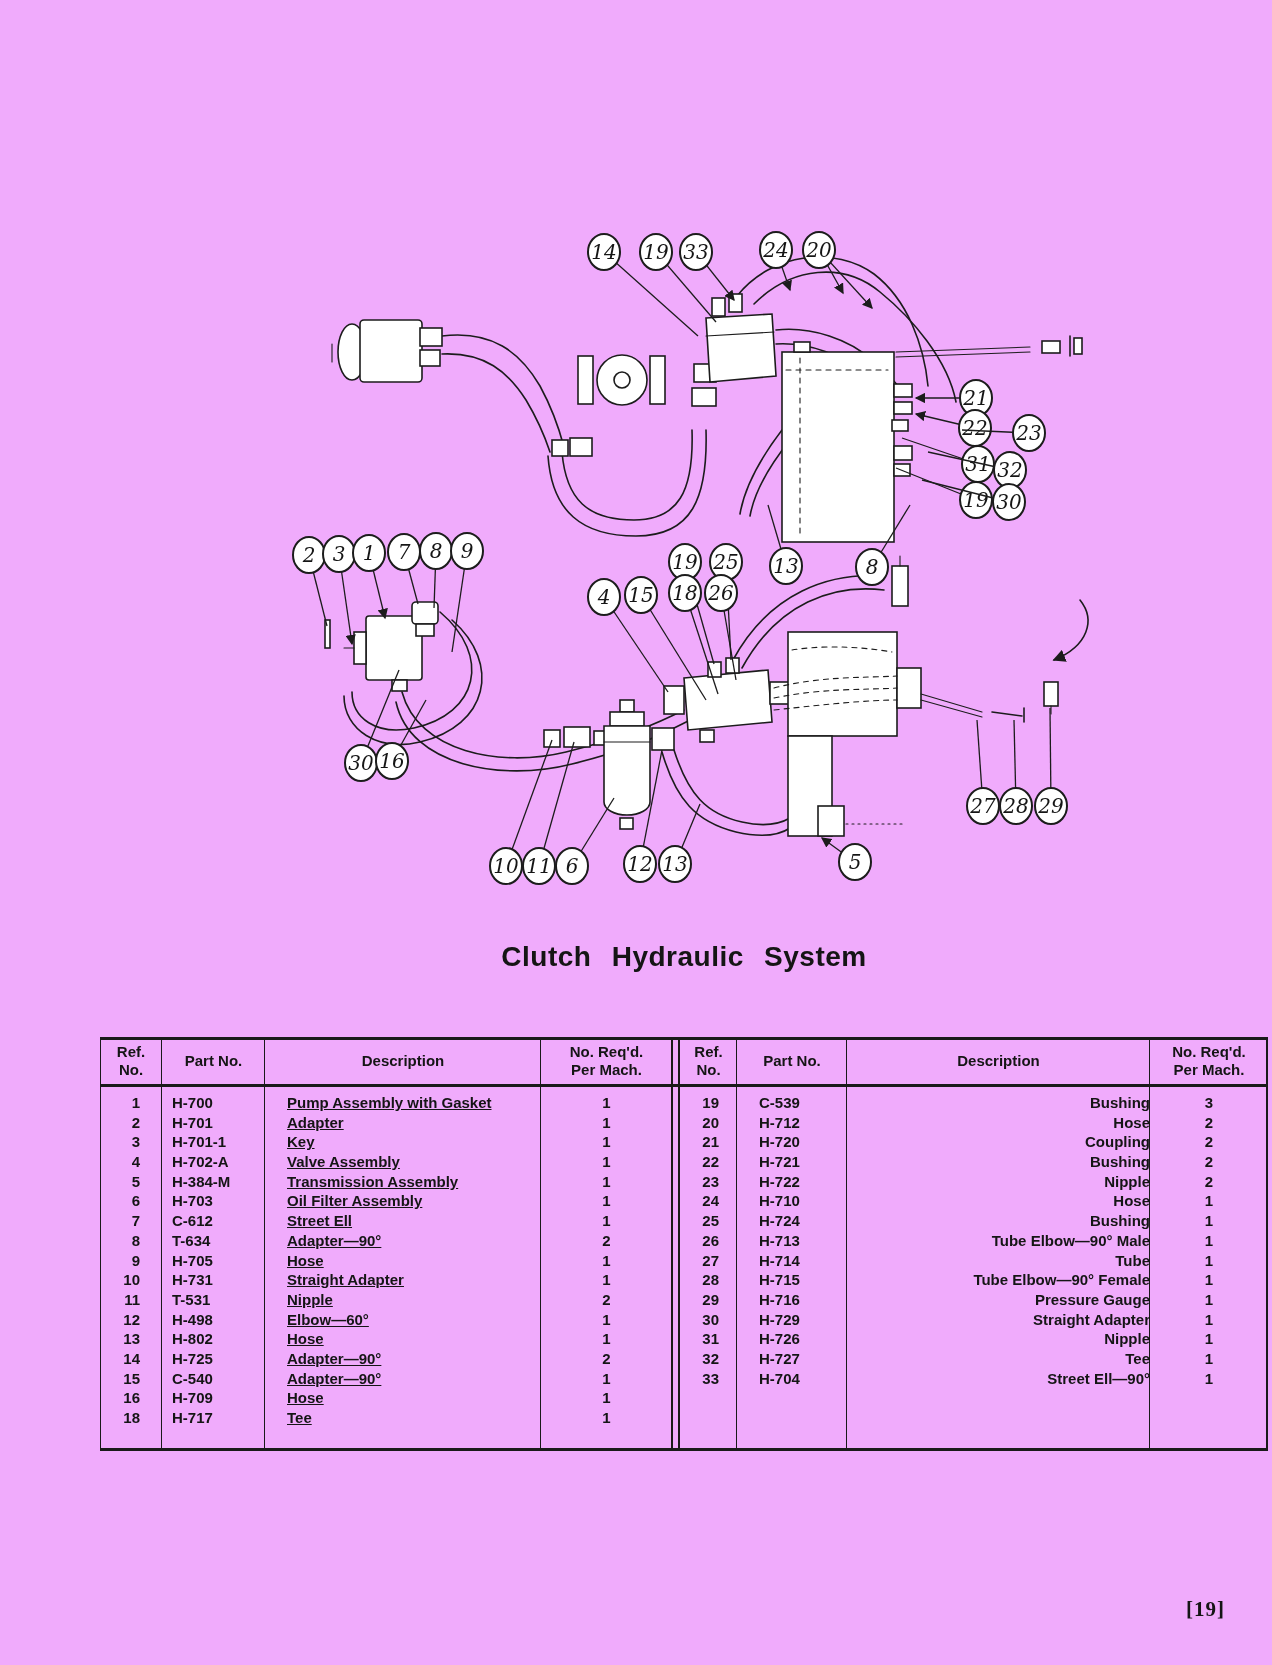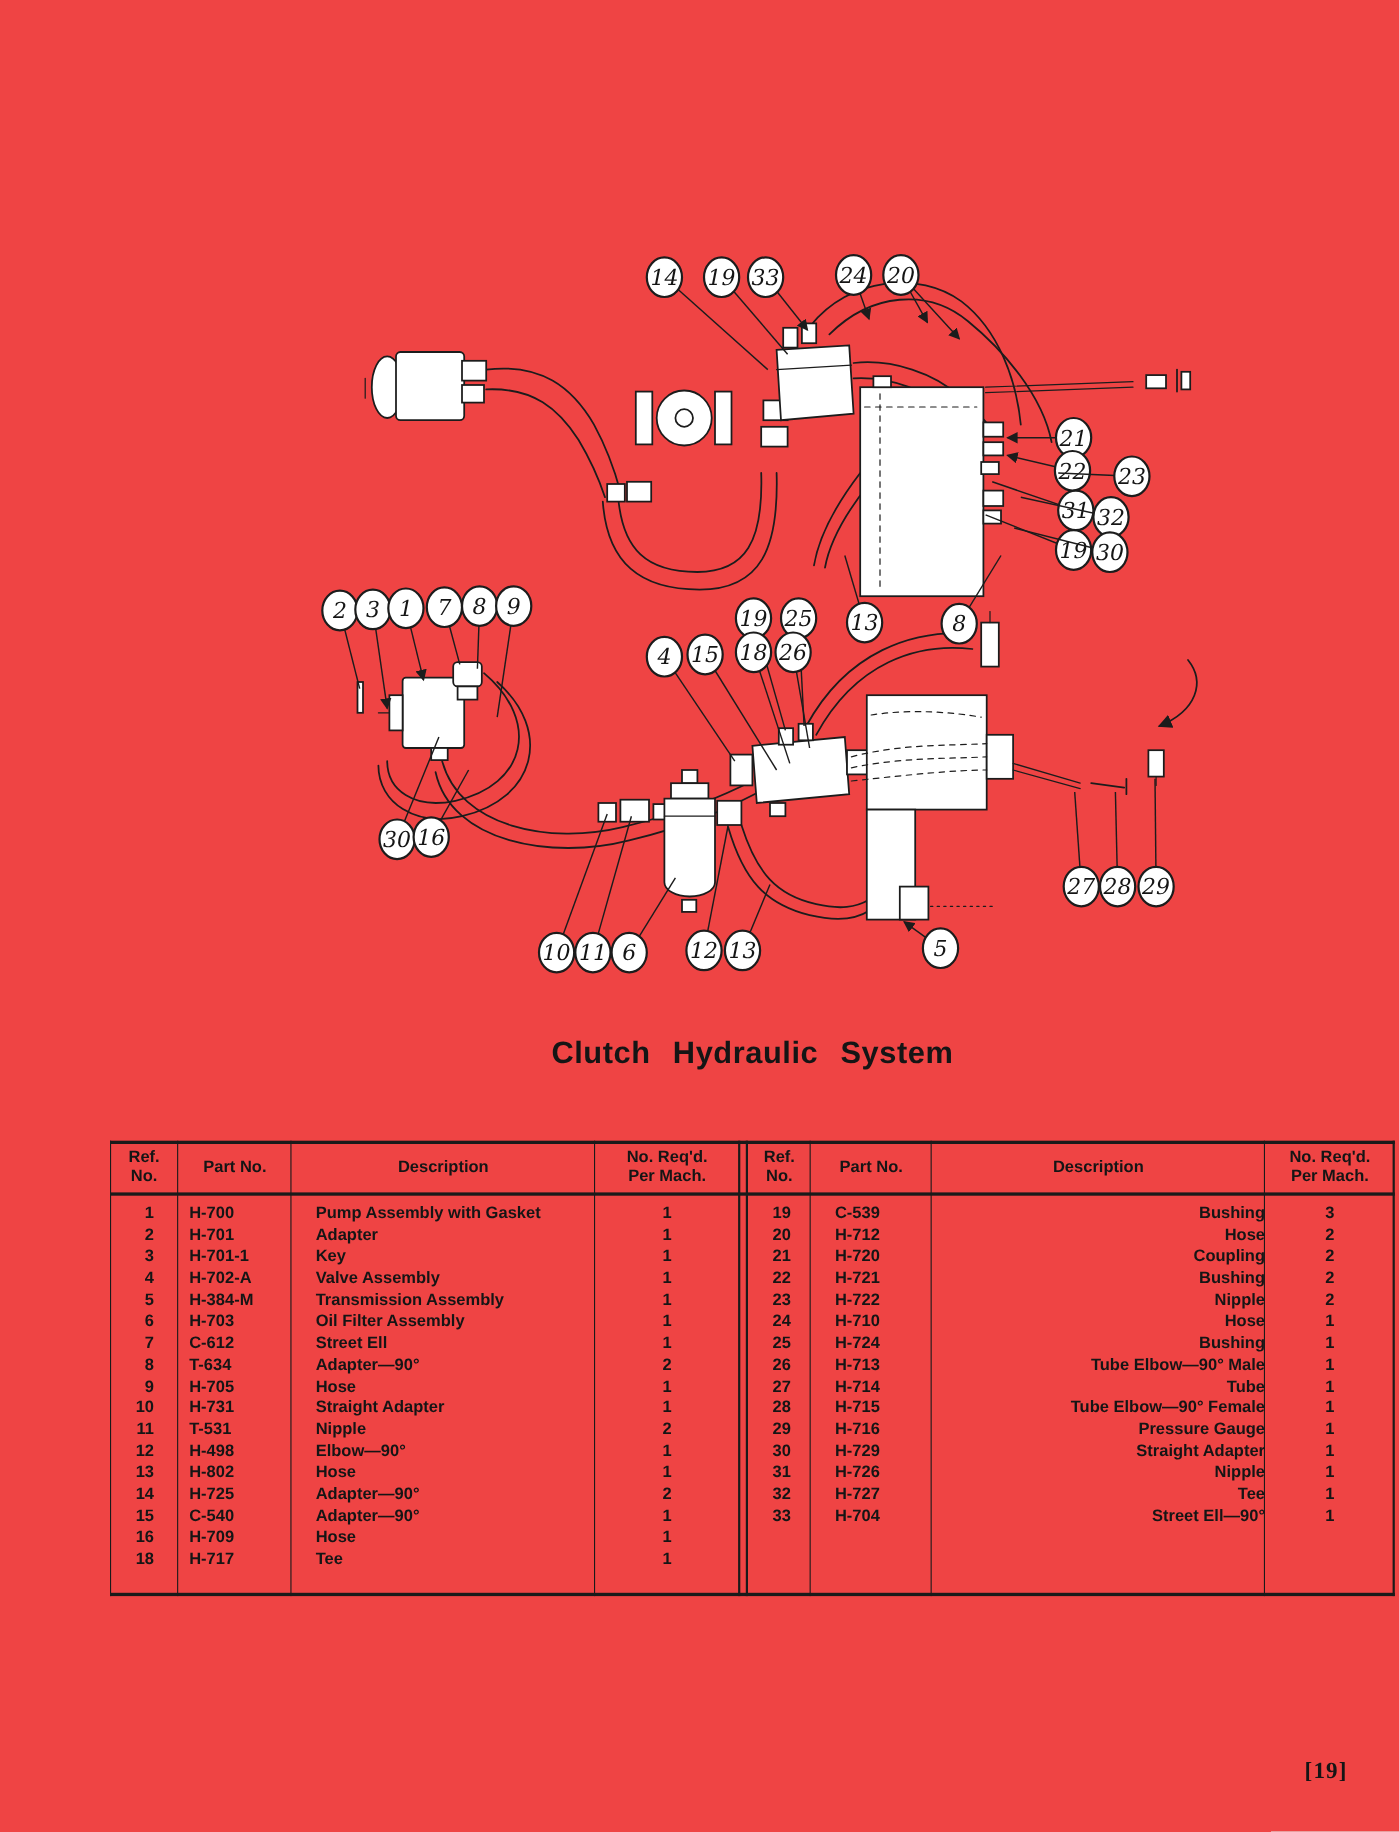--- a/index.html
+++ b/index.html
@@ -1,16 +1,16 @@
 <!DOCTYPE html>
 <html><head>
 <meta charset="utf-8">
 <style>
   html,body{margin:0;padding:0;background:#e8e8e8;}
-  .page{position:relative;width:1272px;height:1665px;background:#ef4444;
+  .page{position:relative;width:1272px;height:1665px;background:#f0abfc;
         font-family:"Liberation Sans",sans-serif;color:#151515;overflow:hidden;margin:0 auto;}
   svg.diagram{position:absolute;left:0;top:0;}
   .ln{fill:none;stroke:#1c1c1c;stroke-width:1.6;stroke-linecap:round;}
   .thin{stroke-width:1.1;}
   .dash{stroke-dasharray:5 5;}
   .dot{stroke-dasharray:2 4;}
   .part{fill:#ffffff;stroke:#1c1c1c;stroke-width:1.6;}
   .leader{fill:none;stroke:#1c1c1c;stroke-width:1.3;}
   .balloon{fill:#ffffff;stroke:#1c1c1c;stroke-width:2;}
   .balloon-num{font-family:"DejaVu Serif",serif;font-style:italic;font-size:20px;fill:#151515;
@@ -18,21 +18,21 @@
   .page-title{position:absolute;left:100px;width:1168px;top:941px;text-align:center;
               font-size:28px;font-weight:700;letter-spacing:.5px;word-spacing:12px;}
   .rule{position:absolute;background:#1a1a1a;}
   .hdr{position:absolute;font-weight:700;font-size:15px;text-align:center;line-height:18px;}
   .rows{position:absolute;}
   .trow{display:grid;height:19.7px;font-weight:700;font-size:15px;line-height:19.7px;white-space:nowrap;}
   .rows-left .trow{grid-template-columns:62px 103px 276px 131px;}
   .rows-right .trow{grid-template-columns:57px 110px 303px 118px;}
   .rows-left .c-ref{text-align:right;padding-right:22px;}
   .rows-left .c-part{padding-left:10px;}
-  .rows-left .c-desc{padding-left:22px;}
+  .rows-left .c-desc{padding-left:22px;text-decoration:underline;}
   .rows-right .c-ref{text-align:right;padding-right:18px;}
   .rows-right .c-part{padding-left:22px;}
   .rows-right .c-desc{padding-left:18px;text-align:right;}
   .c-qty{text-align:center;}
   .page-num{position:absolute;left:1186px;top:1597px;font-family:"Liberation Serif",serif;
             font-size:21px;font-weight:700;letter-spacing:1px;}
 </style>
 </head>
 <body>
 
@@ -470,21 +470,21 @@
       </div>
       <div class="trow">
         <span class="c-ref">11</span>
         <span class="c-part">T-531</span>
         <span class="c-desc">Nipple</span>
         <span class="c-qty">2</span>
       </div>
       <div class="trow">
         <span class="c-ref">12</span>
         <span class="c-part">H-498</span>
-        <span class="c-desc">Elbow—90°</span>
+        <span class="c-desc">Elbow—60°</span>
         <span class="c-qty">1</span>
       </div>
       <div class="trow">
         <span class="c-ref">13</span>
         <span class="c-part">H-802</span>
         <span class="c-desc">Hose</span>
         <span class="c-qty">1</span>
       </div>
       <div class="trow">
         <span class="c-ref">14</span>

